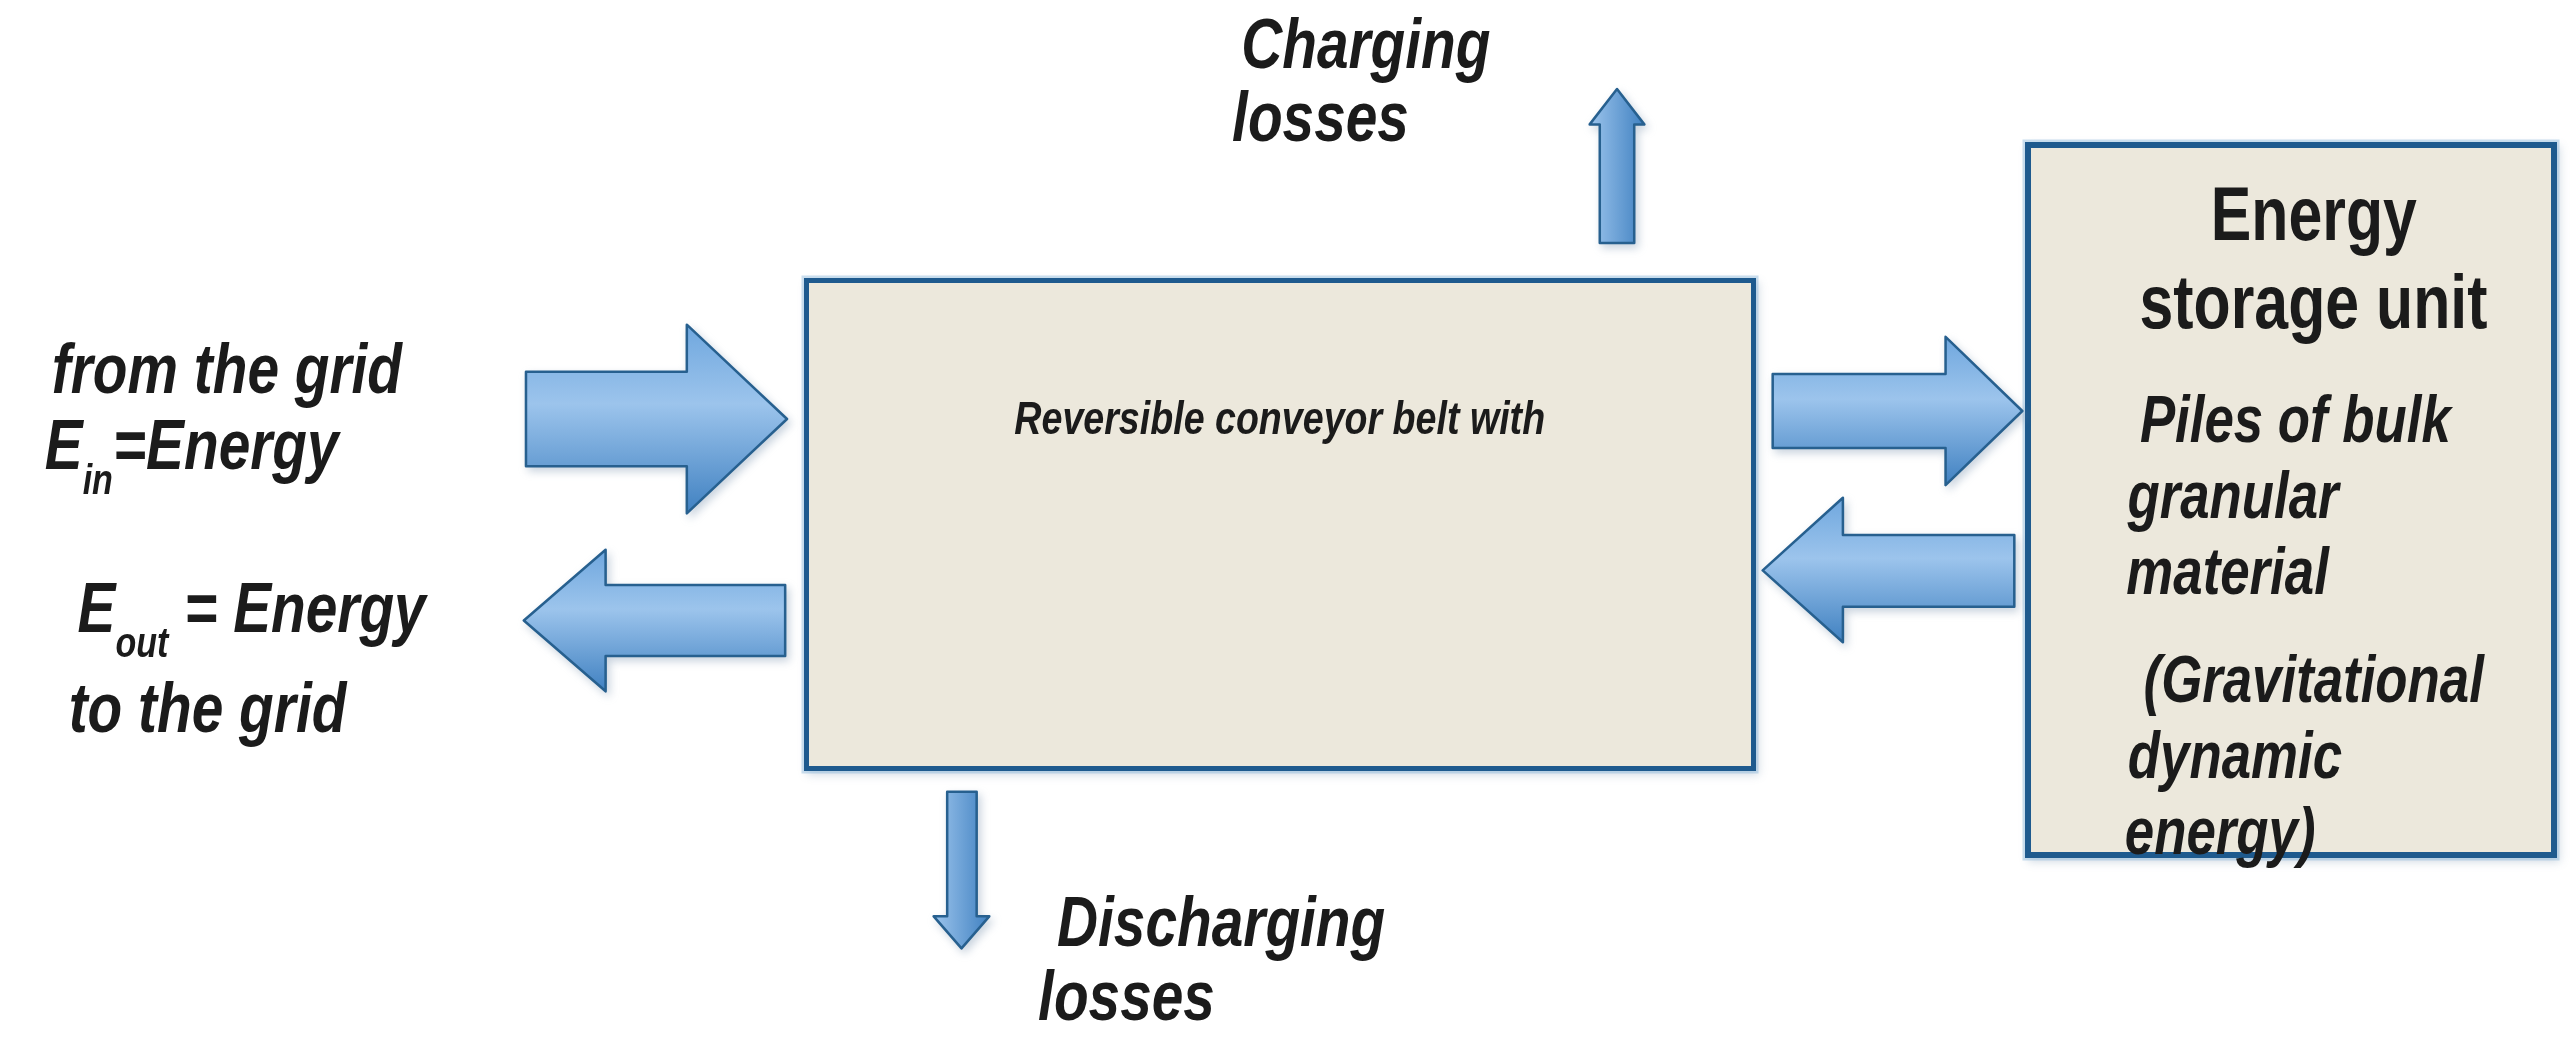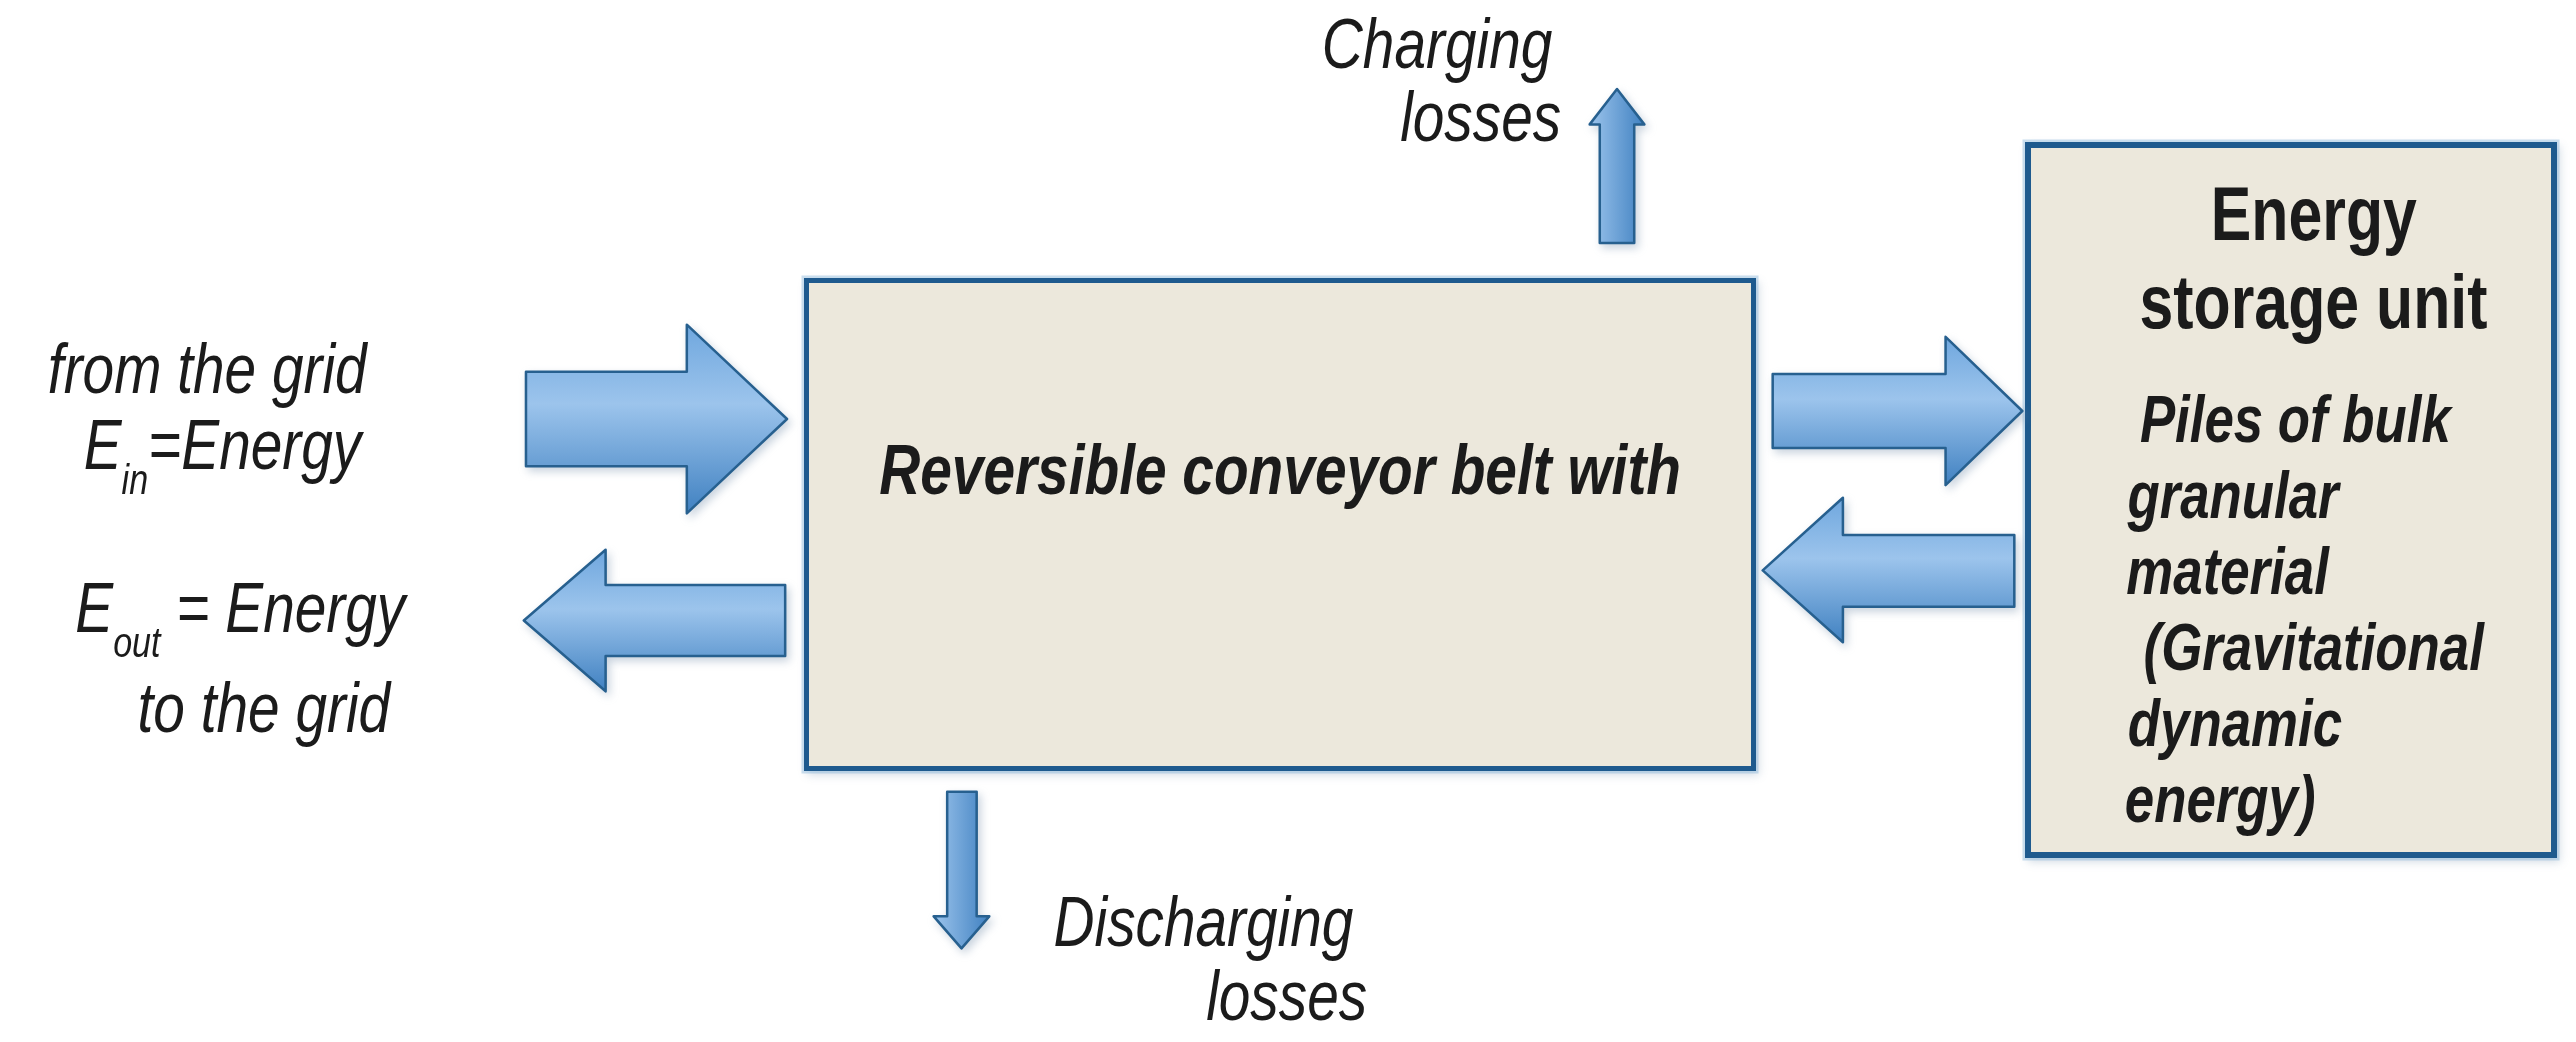--- a/index.html
+++ b/index.html
@@ -7,21 +7,21 @@
     --arrow_light:#9CC4EC; --arrow_mid:#6FA7DE; --arrow_dark:#4081C1;
     --arrow_stroke:#27608F; --text:#1B1B1B;
   }
   html,body{margin:0;padding:0;background:var(--background);}
   .canvas{
     position:relative; width:2576px; height:1042px; overflow:hidden;
     background:var(--background);
     font-family:"Liberation Sans","DejaVu Sans",sans-serif;
     color:var(--text);
   }
-  .label{position:absolute; text-align:right; font-weight:normal; font-style:italic;}
+  .label{position:absolute; text-align:left; font-weight:bold; font-style:italic;}
   .label .line{display:block; white-space:nowrap;}
   .cond{display:inline-block; transform:scaleX(0.8); transform-origin:50% 50%; white-space:nowrap;}
   .lbl-84{font-size:71px; line-height:76px;}
   sub.ss{font-size:0.6em; font-style:italic; position:relative; bottom:-0.22em; letter-spacing:0;}
   .panel{
     position:absolute; background:var(--box_fill);
     border:5px solid var(--box_border);
     box-shadow:0 0 0 2.5px rgba(140,185,220,0.45), 3.4px 4.2px 8.4px rgba(110,140,170,0.30);
     box-sizing:border-box; display:flex; flex-direction:column; align-items:center;
   }
@@ -52,35 +52,35 @@
     <span class="line"><span class="cond">Charging</span></span>
     <span class="line"><span class="cond">losses</span></span>
   </div>
 
   <div class="label lbl-84" style="left:1016px; top:885px; width:371px; line-height:74px;">
     <span class="line"><span class="cond">Discharging</span></span>
     <span class="line"><span class="cond">losses</span></span>
   </div>
 
   <div class="panel" style="left:804px; top:278px; width:952px; height:493px; padding-top:94px;">
-    <div class="body" style="font-size:71px; line-height:81px; margin-top:52px;">
+    <div class="body" style="font-size:47px; line-height:81px; ">
       <span class="line" style="display:block;"><span class="cond">Reversible conveyor belt with</span></span>
     </div>
   </div>
 
   <div class="panel" style="left:2025px; top:142px; width:532px; height:716px; border-width:6.7px; padding-top:22px;padding-left:45px;">
     <div class="title" style="font-size:76px; line-height:88px;">
       <span class="line" style="display:block;"><span class="cond">Energy</span></span>
       <span class="line" style="display:block;"><span class="cond">storage unit</span></span>
     </div>
     <div class="body" style="font-size:66px; line-height:76px; margin-top:35px;">
       <span class="line" style="display:block;"><span class="cond">Piles of bulk</span></span>
       <span class="line" style="display:block;"><span class="cond">granular</span></span>
       <span class="line" style="display:block;"><span class="cond">material</span></span>
-      <span class="line" style="display:block;"><span class="cond">(Gravitational</span></span>
+      <span class="line" style="display:block;margin-top:32px;"><span class="cond">(Gravitational</span></span>
       <span class="line" style="display:block;"><span class="cond">dynamic</span></span>
       <span class="line" style="display:block;"><span class="cond">energy)</span></span>
     </div>
   </div>
 
   <svg class="arrow" style="left:524px; top:323px;" width="265" height="192" viewBox="0 0 314 228">
     <defs>
         <linearGradient id="g1" x1="0" y1="0" x2="0" y2="1">
       <stop offset="0" class="st-a"></stop>
           <stop offset="0.42" class="st-b"></stop>

